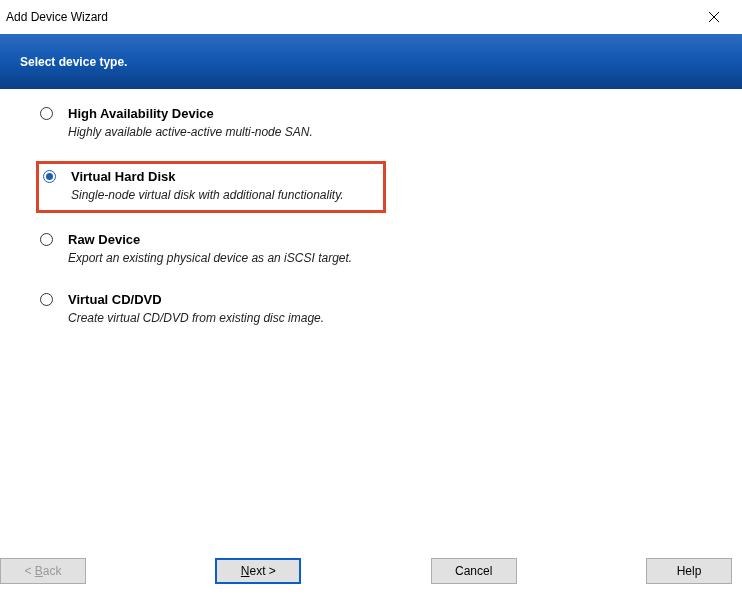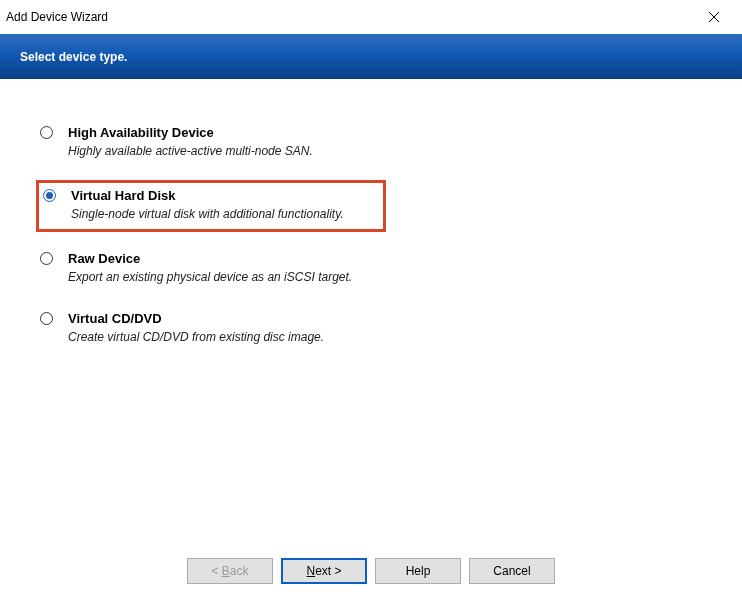--- a/index.html
+++ b/index.html
@@ -28,33 +28,33 @@
     .titlebar .close-btn {
       width: 40px;
       height: 22px;
       display: flex;
       align-items: center;
       justify-content: center;
       cursor: pointer;
       font-size: 14px;
     }
     .header-band {
-      height: 45px;
+      height: 55px;
       background: linear-gradient(to bottom, #2a6cc0 0%, #1156b0 50%, #0a3f85 100%);
       display: flex;
       align-items: center;
       padding-left: 20px;
     }
     .header-band .title {
       color: #ffffff;
       font-size: 12px;
       font-weight: bold;
     }
     .content-area {
-      padding: 41px 24px 0 36px;
+      padding: 12px 24px 0 36px;
       height: 456px;
     }
     .option-row {
       display: flex;
       align-items: flex-start;
       margin-bottom: 14px;
       padding: 4px 4px 6px 4px;
       position: relative;
     }
     .option-row.highlighted {
@@ -116,21 +116,22 @@
       background: #d0d0d0;
     }
     .button-bar {
       position: absolute;
       bottom: 0;
       left: 0;
       right: 0;
       height: 52px;
       display: flex;
       align-items: center;
-      justify-content: center;
+      justify-content: space-between;
+      padding-right: 10px;
       gap: 8px;
       background: #ffffff;
     }
     .btn {
       width: 86px;
       height: 26px;
       border: 1px solid #adadad;
       background: #e1e1e1;
       font-size: 12px;
       cursor: pointer;
@@ -218,18 +219,18 @@
 <div class="footer-sep"></div>
 
 <div class="button-bar">
   <div class="btn disabled">
     <span><span>&lt; </span><span class="underline">B</span><span>ack</span></span>
   </div>
   <div class="btn primary">
     <span><span class="underline">N</span><span>ext &gt;</span></span>
   </div>
   <div class="btn">
+    <span>Cancel</span>
+  </div>
+  <div class="btn">
     <span>Help</span>
   </div>
-  <div class="btn">
-    <span>Cancel</span>
-  </div>
 </div>
 
 </body></html>

